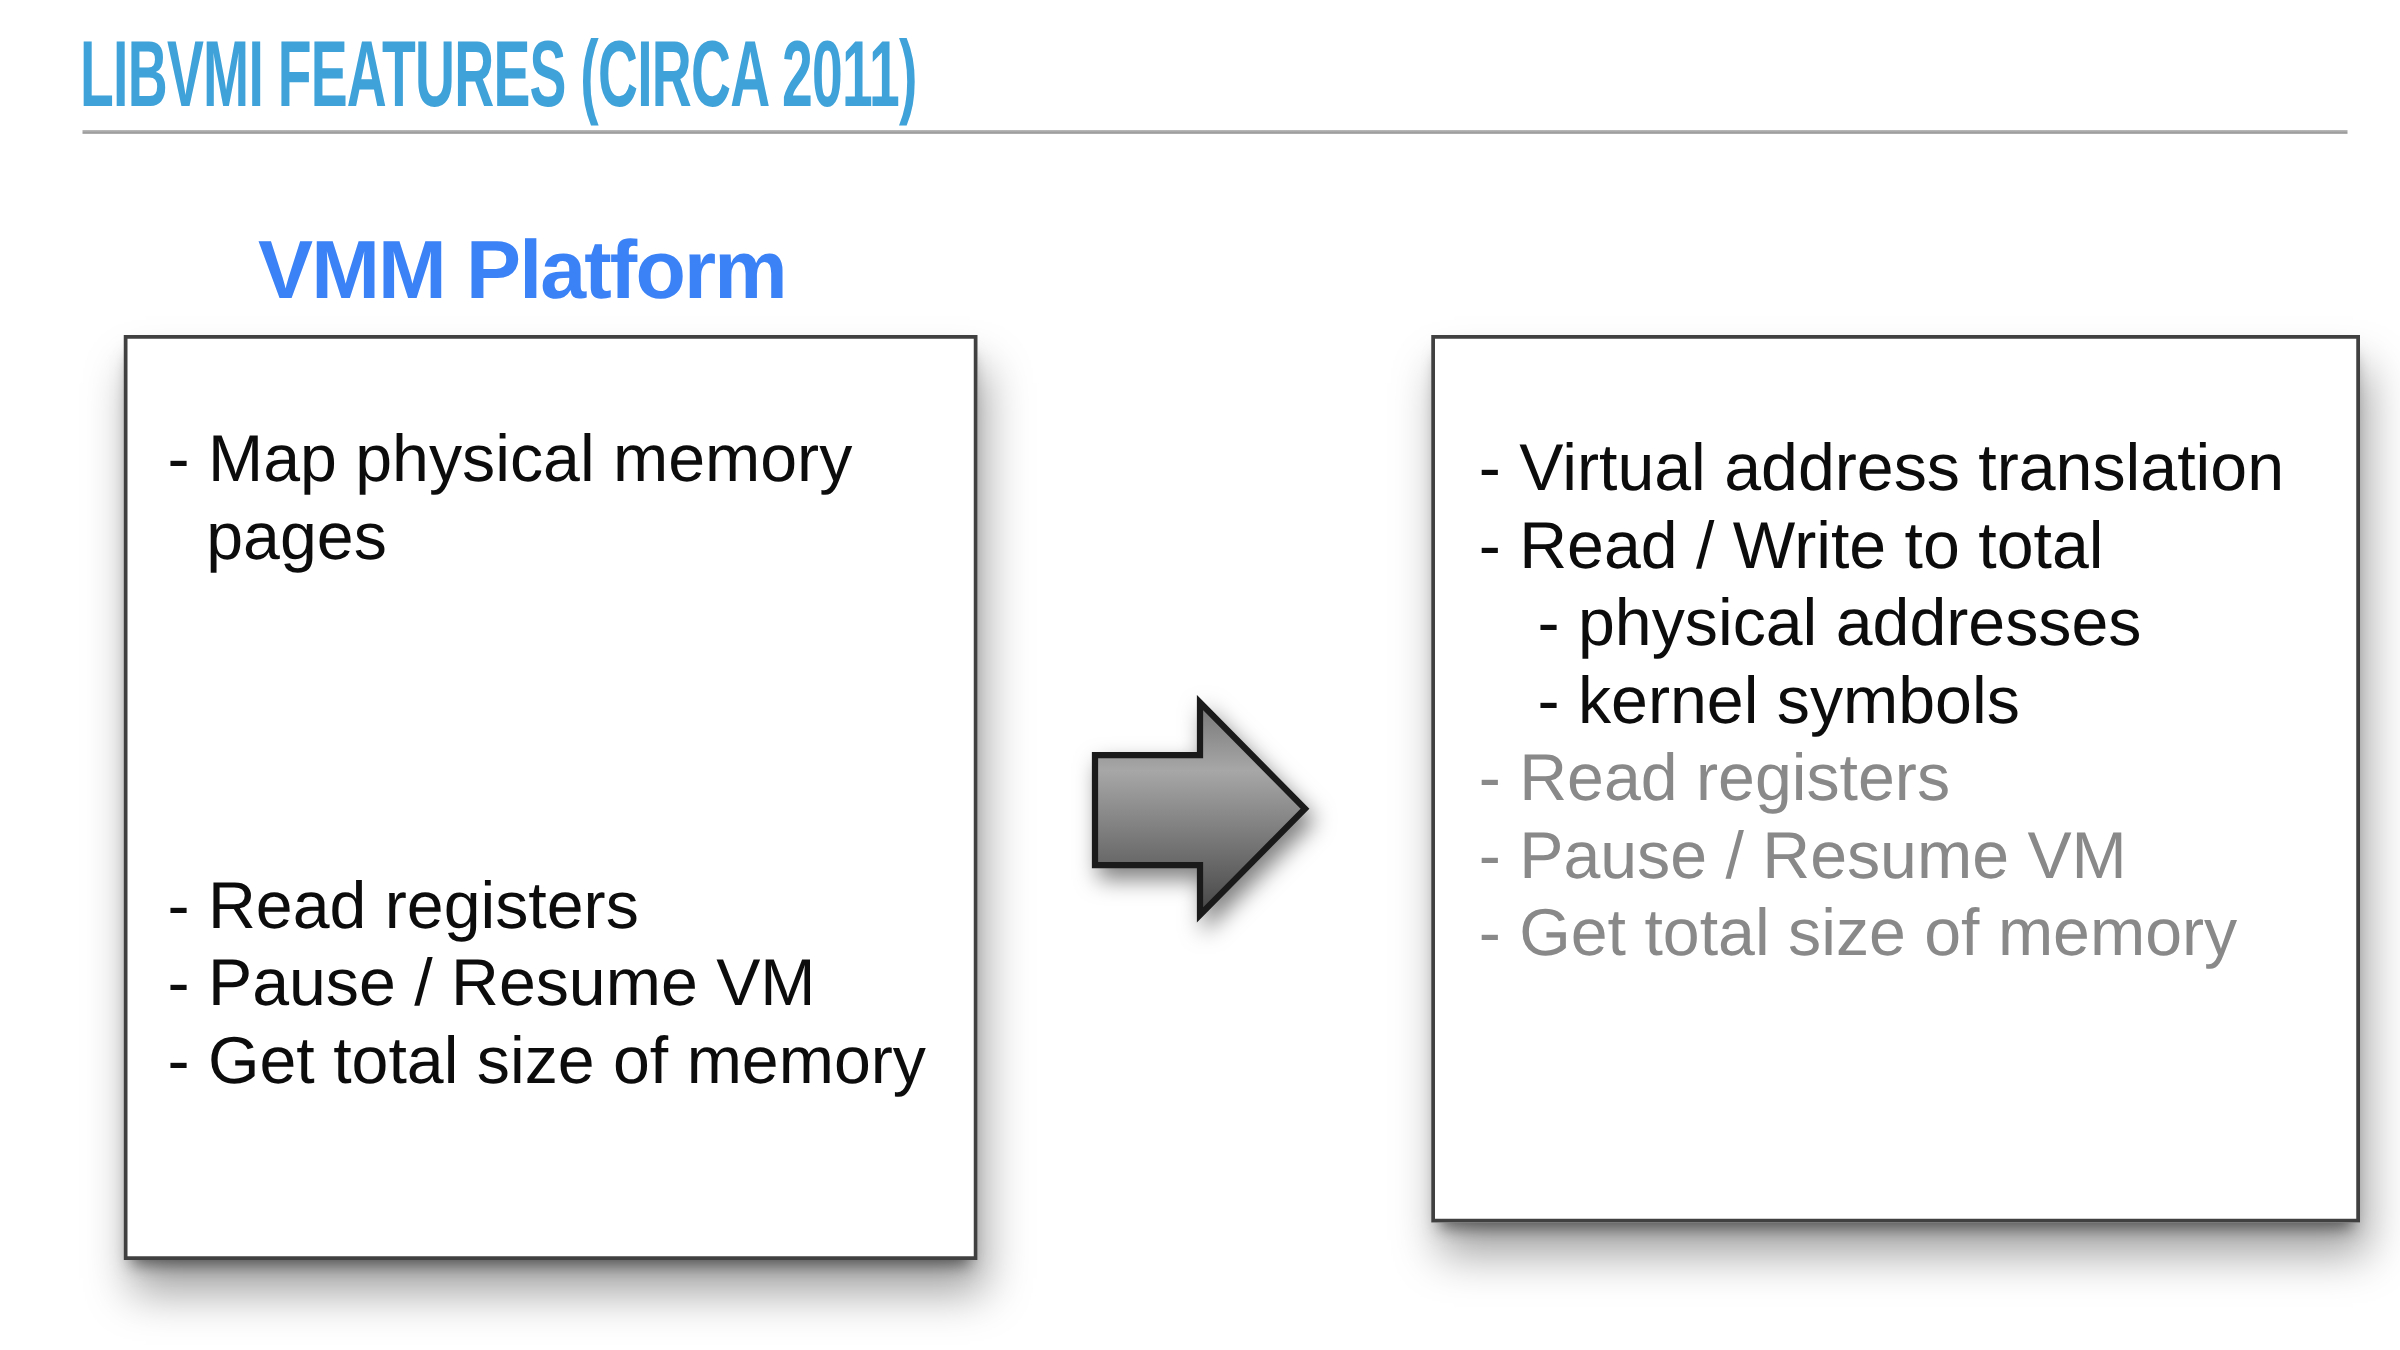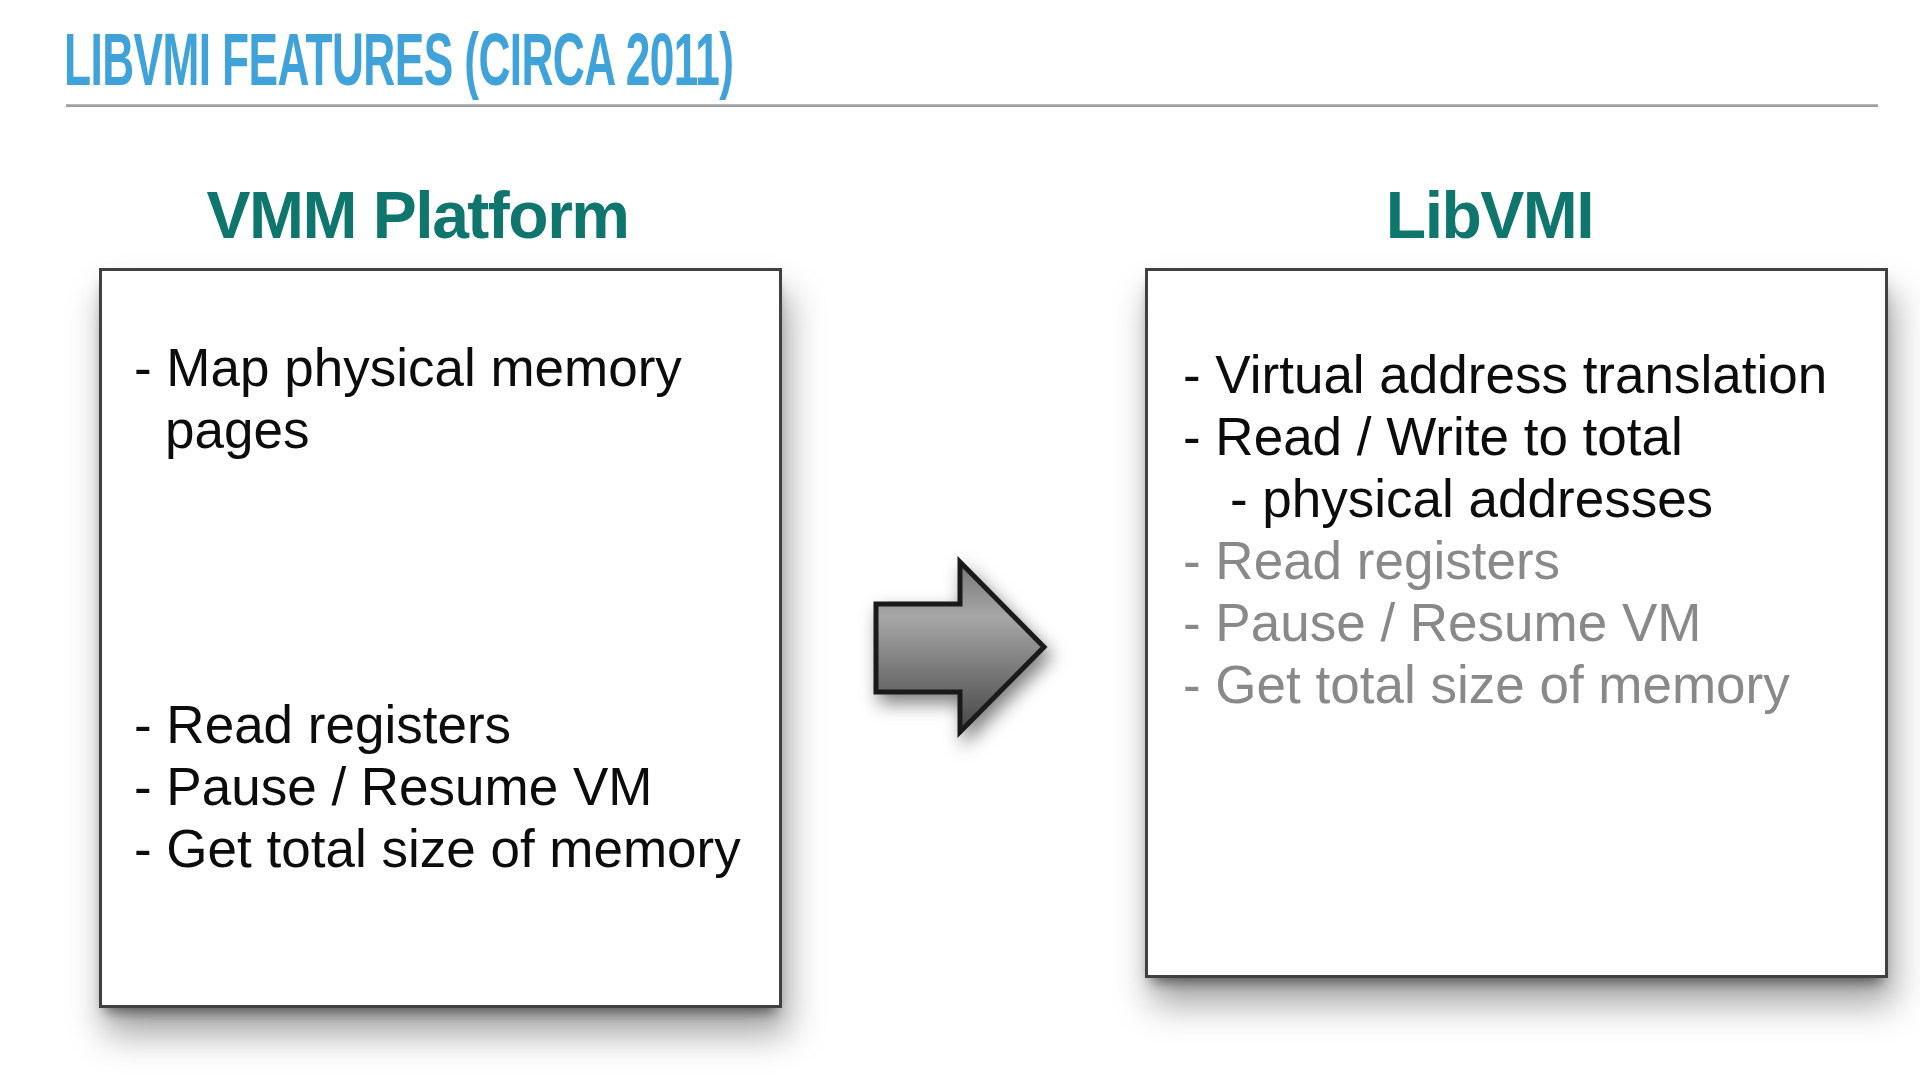--- a/index.html
+++ b/index.html
@@ -42,21 +42,21 @@
 
   
   .box-heading {
     position: absolute;
     top: 182px;
     font-size: 66px;
     line-height: 66px;
     font-weight: 700;
     letter-spacing: -1.5px;
     text-align: center;
-    color: #0f766e;
+    color: #3b82f6;
     white-space: nowrap;
   }
   .heading-left  { left: 76px;   width: 683px; }
   .heading-right { left: 1118px; width: 743px; }
 
   
   .feature-box {
     position: absolute;
     box-sizing: border-box;
     background: #ffffff;
@@ -124,25 +124,25 @@
         <linearGradient id="arrowGrad" x1="0" y1="0" x2="0" y2="1">
           <stop offset="0%" stop-color="#757575"></stop>
           <stop offset="32%" stop-color="#a7a7a7"></stop>
           <stop offset="100%" stop-color="#454545"></stop>
         </linearGradient>
       </defs>
       <polygon points="6,48 90,48 90,6 174,91 90,176 90,136 6,136" fill="url(#arrowGrad)" stroke="#1a1a1a" stroke-width="5" stroke-linejoin="miter"></polygon>
     </svg>
   </div>
 
-  <div class="box-heading heading-right">LibVMI</div>
   <div class="feature-box box-right">
     <div class="content">
       <div class="line">- Virtual address translation</div>
       <div class="line">- Read / Write to total</div>
       <div class="line sub">- physical addresses</div>
+      <div class="line sub">- kernel symbols</div>
       <div class="line muted">- Read registers</div>
       <div class="line muted">- Pause / Resume VM</div>
       <div class="line muted">- Get total size of memory</div>
     </div>
   </div>
 
 </div>
 
 </body></html>

